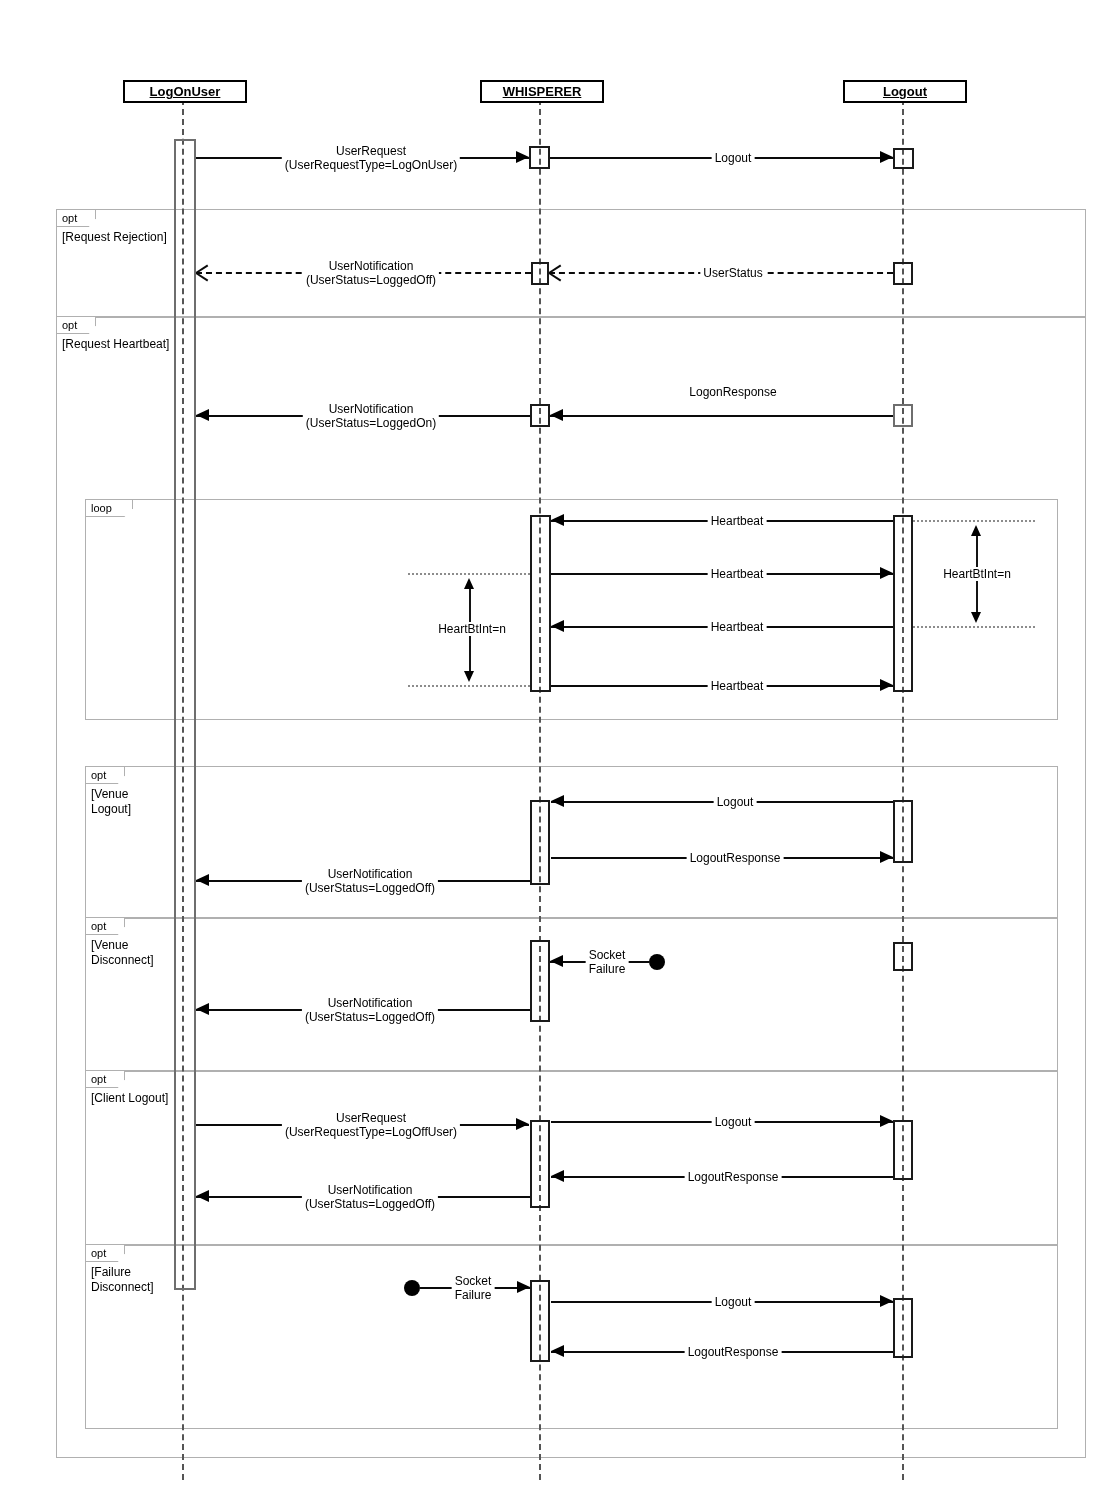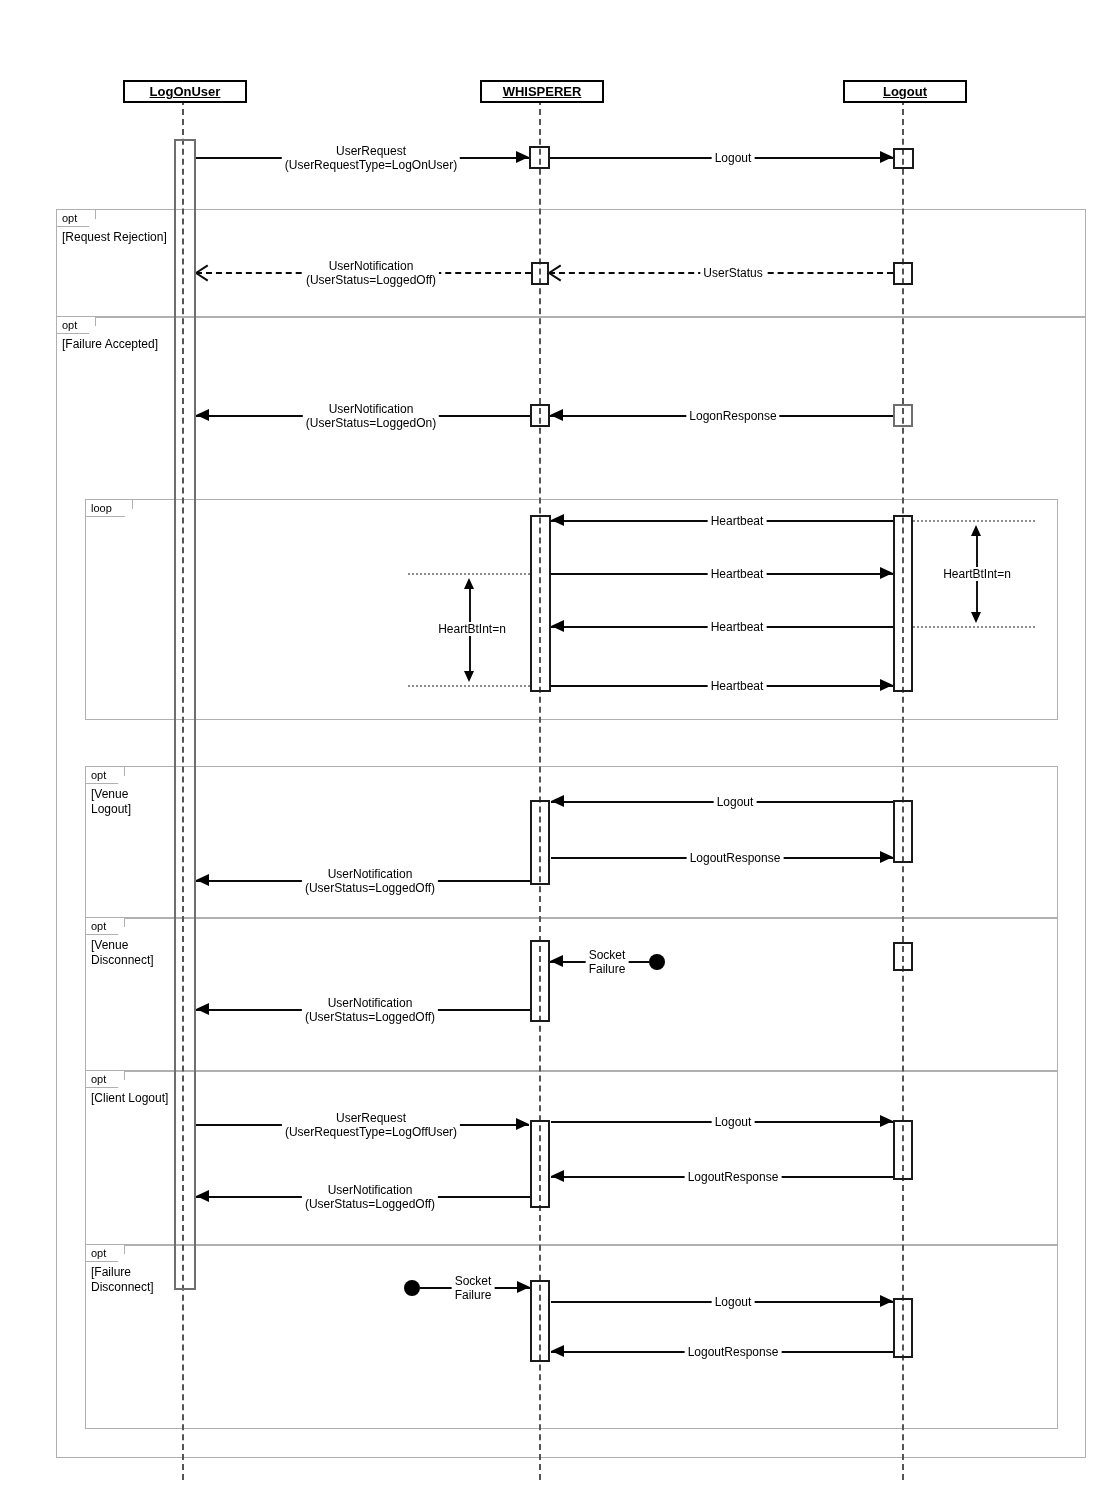--- a/index.html
+++ b/index.html
@@ -29,21 +29,21 @@
 </style>
 </head>
 <body>
 
 <div class="canvas" id="canvas">
     <div class="abs frame" style="left: 56px; top: 209px; width: 1028px; height: 107px;"></div>
     <div class="abs frame-tab" style="left: 56px; top: 209px; min-width: 23px; height: 16px;">opt</div>
     <div class="abs frame-guard" style="left: 62px; top: 230px;">[Request Rejection]</div>
     <div class="abs frame" style="left: 56px; top: 316px; width: 1028px; height: 1140px;"></div>
     <div class="abs frame-tab" style="left: 56px; top: 316px; min-width: 23px; height: 16px;">opt</div>
-    <div class="abs frame-guard" style="left: 62px; top: 337px;">[Failure Accepted]</div>
+    <div class="abs frame-guard" style="left: 62px; top: 337px;">[Request Heartbeat]</div>
     <div class="abs frame" style="left: 85px; top: 499px; width: 971px; height: 219px;"></div>
     <div class="abs frame-tab" style="left: 85px; top: 499px; min-width: 31px; height: 16px;">loop</div>
     <div class="abs frame" style="left: 85px; top: 766px; width: 971px; height: 151px;"></div>
     <div class="abs frame-tab" style="left: 85px; top: 766px; min-width: 23px; height: 16px;">opt</div>
     <div class="abs frame-guard" style="left: 91px; top: 787px;">[Venue
 Logout]</div>
     <div class="abs frame" style="left: 85px; top: 917px; width: 971px; height: 153px;"></div>
     <div class="abs frame-tab" style="left: 85px; top: 917px; min-width: 23px; height: 16px;">opt</div>
     <div class="abs frame-guard" style="left: 91px; top: 938px;">[Venue
 Disconnect]</div>
@@ -84,21 +84,21 @@
     <div class="abs line-dashed" style="left: 549px; top: 272px; width: 344px;"></div>
     <div class="abs openhead" style="width: 14px; top: 272px; transform: rotate(33deg); left: 549px; transform-origin: 0px 50%;"></div>
     <div class="abs openhead" style="width: 14px; top: 272px; transform: rotate(-33deg); left: 549px; transform-origin: 0px 50%;"></div>
     <div class="abs msg-label" style="left: 733px; top: 273px;">UserStatus</div>
     <div class="abs line-solid" style="left: 196px; top: 415px; width: 334px;"></div>
     <div class="abs tri" style="left: 196px; top: 409px; border-top: 6px solid transparent; border-bottom: 6px solid transparent; border-right: 13px solid rgb(0, 0, 0);"></div>
     <div class="abs msg-label" style="left: 371px; top: 416px;">UserNotification
 (UserStatus=LoggedOn)</div>
     <div class="abs line-solid" style="left: 550px; top: 415px; width: 343px;"></div>
     <div class="abs tri" style="left: 550px; top: 409px; border-top: 6px solid transparent; border-bottom: 6px solid transparent; border-right: 13px solid rgb(0, 0, 0);"></div>
-    <div class="abs msg-label" style="left: 733px; top: 416px;">LogonResponse</div>
+    <div class="abs msg-label" style="left: 733px; top: 392px;">LogonResponse</div>
     <div class="abs line-solid" style="left: 551px; top: 520px; width: 342px;"></div>
     <div class="abs tri" style="left: 551px; top: 514px; border-top: 6px solid transparent; border-bottom: 6px solid transparent; border-right: 13px solid rgb(0, 0, 0);"></div>
     <div class="abs msg-label" style="left: 737px; top: 521px;">Heartbeat</div>
     <div class="abs line-solid" style="left: 551px; top: 573px; width: 342px;"></div>
     <div class="abs tri" style="left: 880px; top: 567px; border-top: 6px solid transparent; border-bottom: 6px solid transparent; border-left: 13px solid rgb(0, 0, 0);"></div>
     <div class="abs msg-label" style="left: 737px; top: 574px;">Heartbeat</div>
     <div class="abs line-solid" style="left: 551px; top: 626px; width: 342px;"></div>
     <div class="abs tri" style="left: 551px; top: 620px; border-top: 6px solid transparent; border-bottom: 6px solid transparent; border-right: 13px solid rgb(0, 0, 0);"></div>
     <div class="abs msg-label" style="left: 737px; top: 627px;">Heartbeat</div>
     <div class="abs line-solid" style="left: 551px; top: 685px; width: 342px;"></div>

